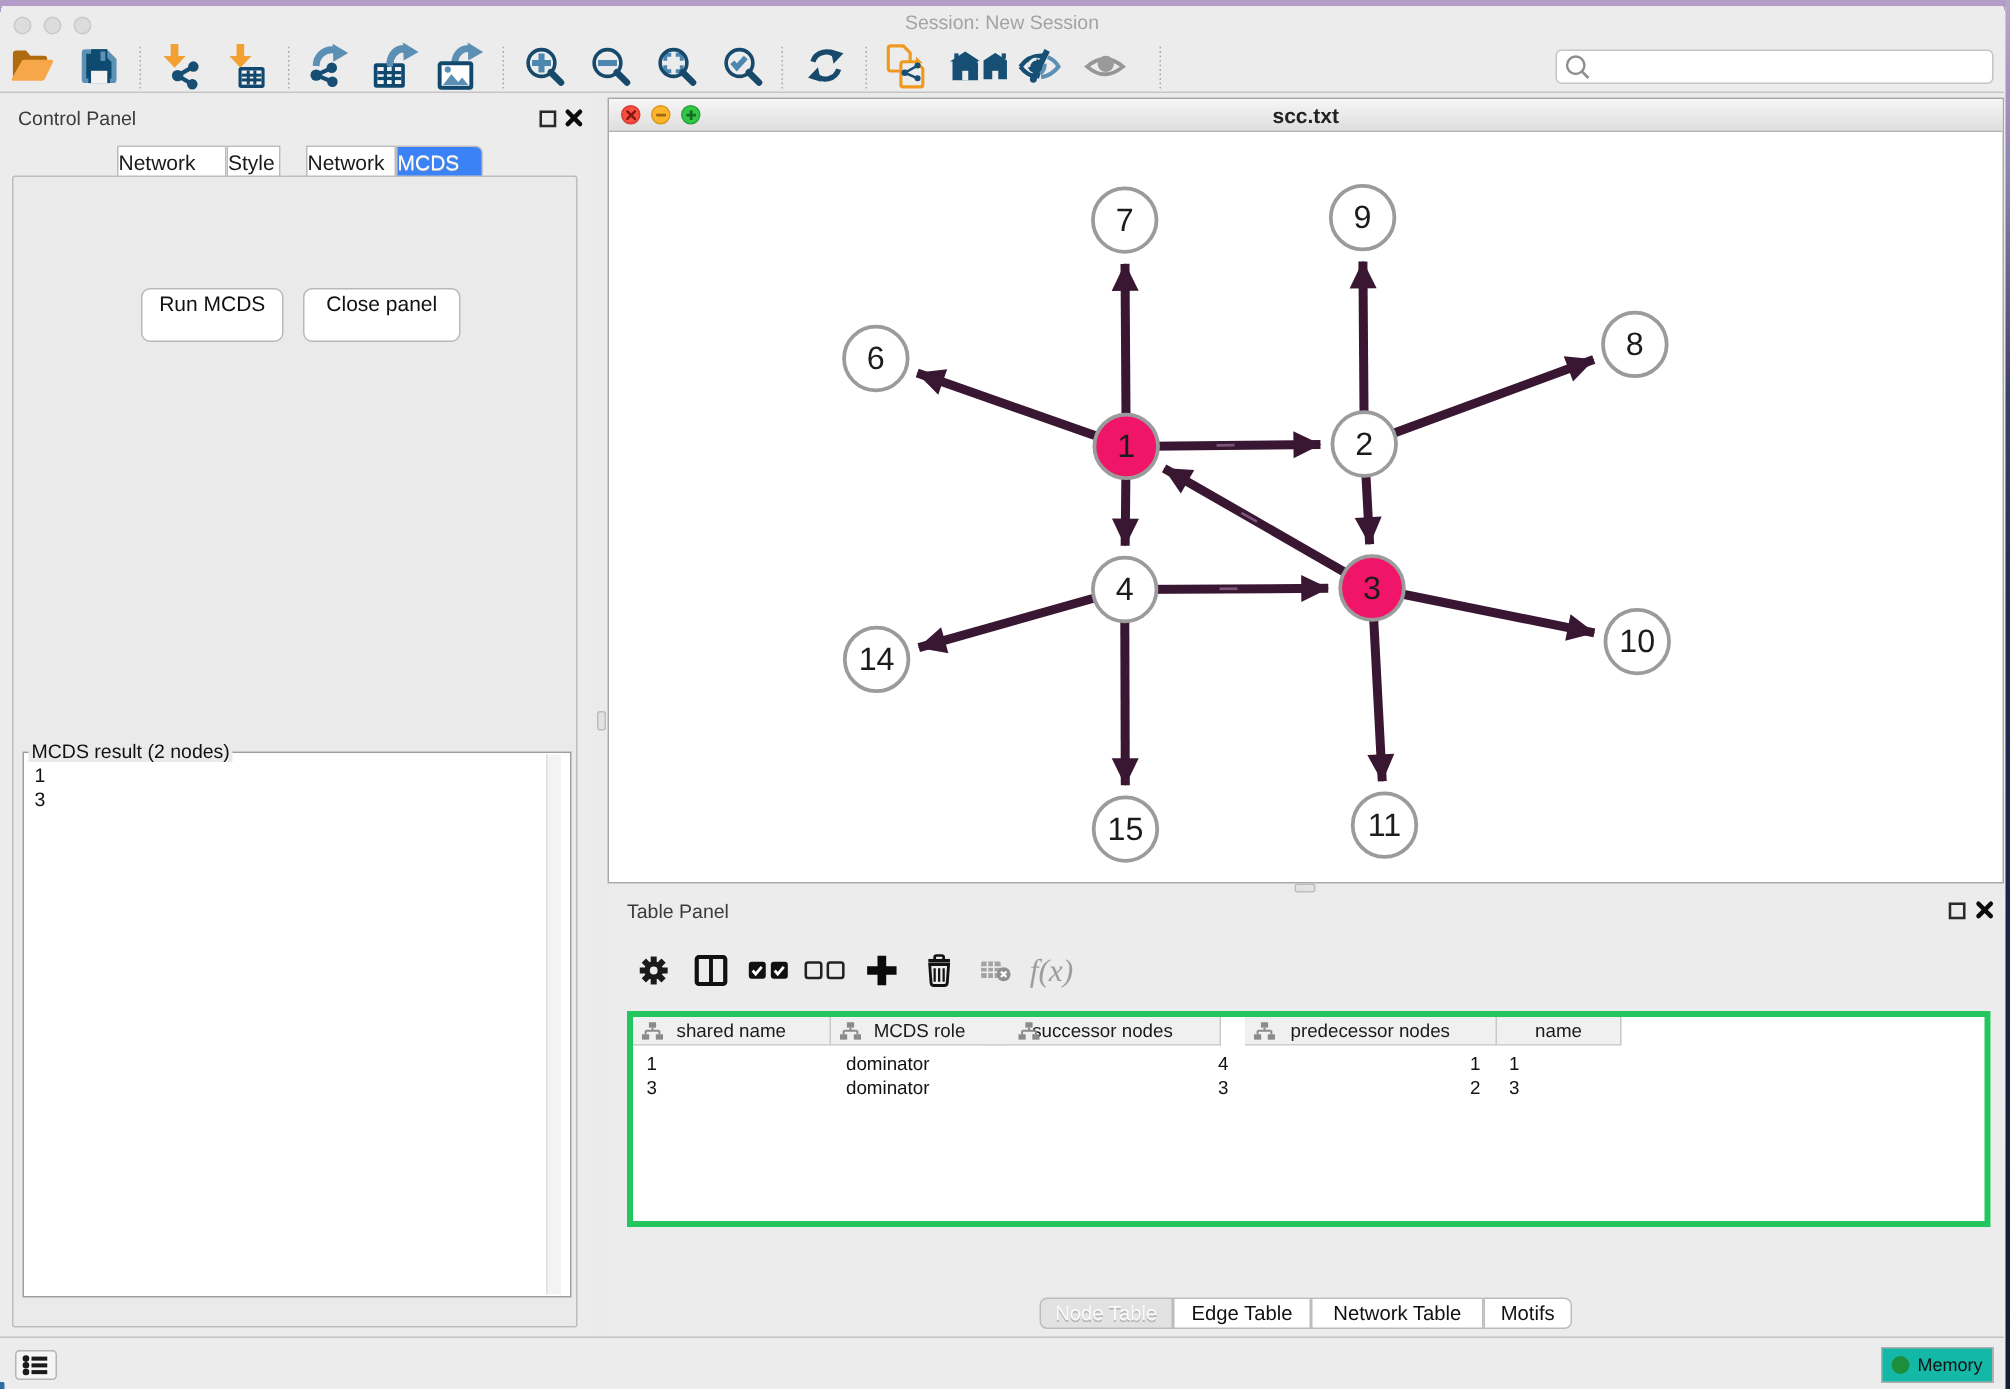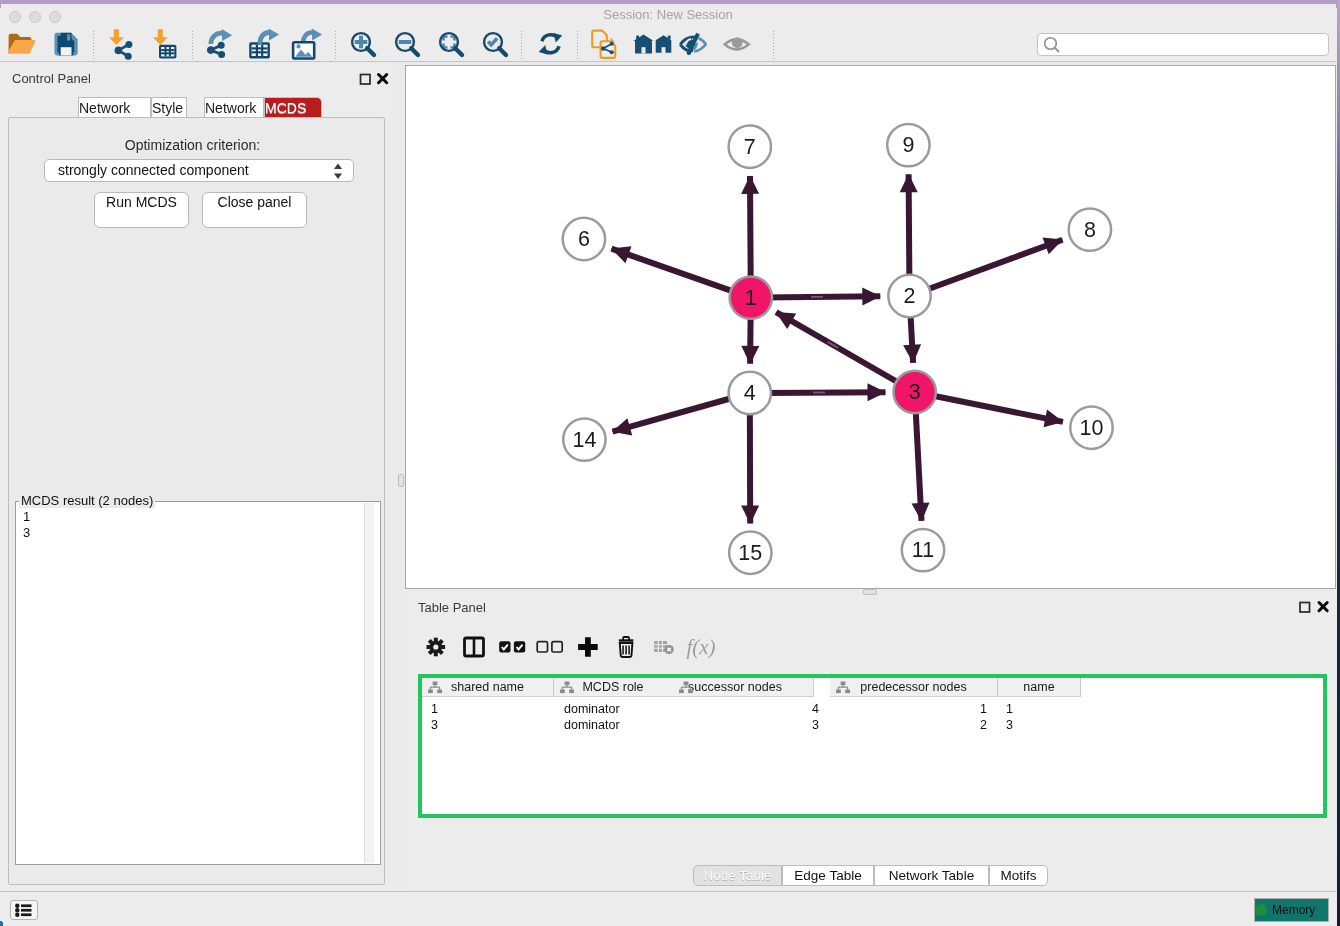--- a/index.html
+++ b/index.html
@@ -17,21 +17,21 @@
 
 #toolbar{left:0;top:28px;width:1336px;height:34px;background:#ececec;border-bottom:1px solid #c5c5c5}
 .sep{position:absolute;top:3px;height:28px;width:1px;background-image:linear-gradient(#aaa 33%,transparent 33%);background-size:1px 3px}
 #searchbox{left:1037px;top:5px;width:292px;height:23px;background:#fff;border:1px solid #c4c4c4;border-radius:4px}
 
 #cp{left:0;top:63px;width:392px;height:828px;background:#ececec}
 #cpTitle{left:12px;top:8px;font-size:13px;color:#3a3a3a}
 #cpInner{left:8px;top:54px;width:377px;height:768px;border:1px solid #bdbdbd;border-radius:2px;background:#eaeaea}
 .tabrow{position:absolute;z-index:3}
 .tab{position:absolute;top:0;height:21px;font-size:14px;color:#1a1a1a;text-align:left;line-height:21px;background:#fff;border:1px solid #bcbcbc}
-.tabd{background:#b91c1c;color:#fdfdfd;text-shadow:0 1px 0 #bbb;border-color:#c2c2c2}
+.tabd{background:#3b82f6;color:#fdfdfd;text-shadow:0 1px 0 #bbb;border-color:#c2c2c2}
 #optlabel{left:-4px;top:20px;width:377px;text-align:center;font-size:14px;color:#2a2a2a}
 #dropdown{left:36px;top:42px;width:310px;height:23px;background:#fff;border:1px solid #b9b9b9;border-radius:5px;font-size:14px;color:#111;line-height:21px;padding-left:13px}
 .btn{position:absolute;top:75px;height:36px;background:#fff;border:1px solid #b9b9b9;border-radius:6px;font-size:14px;color:#111;text-align:center;line-height:19px}
 #fieldset{left:7px;top:384px;width:366px;height:364px;border:1px solid #9d9d9d;background:#fff}
 #fslegend{left:11px;top:376px;background:#eaeaea;padding:0 2px;font-size:13px;color:#111}
 #fstext{left:15px;top:392px;font-size:13px;color:#111;line-height:16px}
 #fsscroll{left:356px;top:386px;width:10px;height:360px;background:#f3f3f3;border-left:1px solid #e0e0e0}
 
 #netwin{left:405px;top:65px;width:931px;height:524px;background:#fff;border:1px solid #a8a8a8}
 #nettitle{left:0;top:0;width:929px;height:22px;background:linear-gradient(#f6f6f6,#dedede);border-bottom:1px solid #b4b4b4}
@@ -41,21 +41,21 @@
 #tp{left:405px;top:595px;width:931px;height:295px;background:#ececec}
 #tpTitle{left:13px;top:5px;font-size:13px;color:#3a3a3a}
 #tptable{left:13px;top:79px;width:909px;height:144px;background:#fff;border:4px solid #22c55e}
 .th{position:absolute;top:0;height:19px;background:#f0f0f0;border-right:1px solid #c9c9c9;border-bottom:1px solid #cfcfcf;font-size:12.5px;color:#1a1a1a;text-align:center;line-height:19px}
 .td{position:absolute;font-size:12.5px;color:#111;height:16px;line-height:16px}
 #tabsrow{left:288px;top:270px}
 .btab{position:absolute;top:0;height:21px;background:#fff;border:1px solid #bcbcbc;font-size:13.5px;color:#111;text-align:center;line-height:20px}
 
 #statusbar{left:0;top:891px;width:1336px;height:35px;background:#ececec;border-top:1px solid #c2c2c2}
 #listbtn{left:10px;top:8px;width:28px;height:20px;background:#f5f5f5;border:1px solid #b4b4b4;border-radius:3px}
-#membtn{left:1254px;top:6px;width:75px;height:24px;background:#0f766e;border:1px solid #b0b0b0;font-size:12px;color:#111;line-height:22px;text-align:left}
+#membtn{left:1254px;top:6px;width:75px;height:24px;background:#14b8a6;border:1px solid #b0b0b0;font-size:12px;color:#111;line-height:22px;text-align:center}
 svg{position:absolute;overflow:visible}
 </style></head>
 <body>
 
 <div class="abs" id="titlebar">
   <div class="tl" style="left:9px"></div>
   <div class="tl" style="left:29px"></div>
   <div class="tl" style="left:49px"></div>
   <div class="abs" id="wtitle">Session: New Session</div>
 </div>
@@ -234,35 +234,47 @@
     </g>
   </svg>
   <div class="abs" id="cpInner"></div>
   <div class="abs tabrow" style="left:0;top:34px">
     <div class="tab" style="left:78px;width:73px">Network</div>
     <div class="tab" style="left:151px;width:36px">Style</div>
     <div class="tab" style="left:204px;width:60px">Network</div>
     <div class="tab tabd" style="left:264px;width:58px;border-radius:0 5px 0 0">MCDS</div>
   </div>
   <div class="abs" id="cpInner2" style="left:8px;top:54px;width:377px;height:768px">
-    <div class="abs" id="optlabel">Optimization criterion:</div>
-    <div class="abs" id="dropdown">strongly connected component<svg width="12" height="17" style="right:9px;top:3px">
-          <path d="M6,0.5 L10,6 H2 Z" fill="#3a3a3a"></path>
-          <path d="M6,16 L10,10.5 H2 Z" fill="#3a3a3a"></path>
-        </svg></div>
     <div class="btn" style="left:86px;width:95px">Run MCDS</div>
     <div class="btn" style="left:194px;width:105px">Close panel</div>
     <div class="abs" id="fieldset"></div>
     <div class="abs" id="fsscroll"></div>
     <div class="abs" id="fslegend">MCDS result (2 nodes)</div>
     <div class="abs" id="fstext">1<br>3</div>
   </div>
 </div>
 
 <div class="abs" id="netwin">
+  <div class="abs" id="nettitle">
+    <div class="mac" style="left:8px;background:#fc4d41;border:1px solid #d93b31"></div>
+    <div class="mac" style="left:28px;background:#fdb52c;border:1px solid #da9a22"></div>
+    <div class="mac" style="left:48px;background:#33c748;border:1px solid #27a438"></div>
+    <svg width="80" height="22" style="left:0;top:0">
+      <g stroke="#7e1a12" stroke-width="1.6" stroke-linecap="round">
+        <line x1="12.2" y1="8.2" x2="17.3" y2="13.3"></line>
+          <line x1="17.3" y1="8.2" x2="12.2" y2="13.3"></line>
+      </g>
+      <line x1="31.5" y1="10.75" x2="38" y2="10.75" stroke="#9a6a12" stroke-width="1.8"></line>
+      <g stroke="#156e23" stroke-width="1.8">
+        <line x1="51.5" y1="10.75" x2="58" y2="10.75"></line>
+          <line x1="54.75" y1="7.5" x2="54.75" y2="14"></line>
+      </g>
+    </svg>
+    <div class="abs" id="netname">scc.txt</div>
+  </div>
   <svg id="graph" style="left:0;top:22px" width="929" height="500" viewBox="406 88 929 500">
     <defs>
       <marker id="arr" markerWidth="22" markerHeight="20" refX="18.5" refY="9.5" orient="auto" markerUnits="userSpaceOnUse">
         <path d="M0.5,0.5 L19,9.5 L0.5,18.5 Z" fill="#391732"></path>
       </marker>
     </defs>
     <g stroke="#391732" stroke-width="6" marker-end="url(#arr)">
       <line x1="750.8" y1="297.6" x2="750.0" y2="175.9"></line>
       <line x1="750.8" y1="297.6" x2="611.5" y2="248.7"></line>
       <line x1="750.8" y1="297.6" x2="880.3" y2="296.3"></line>

